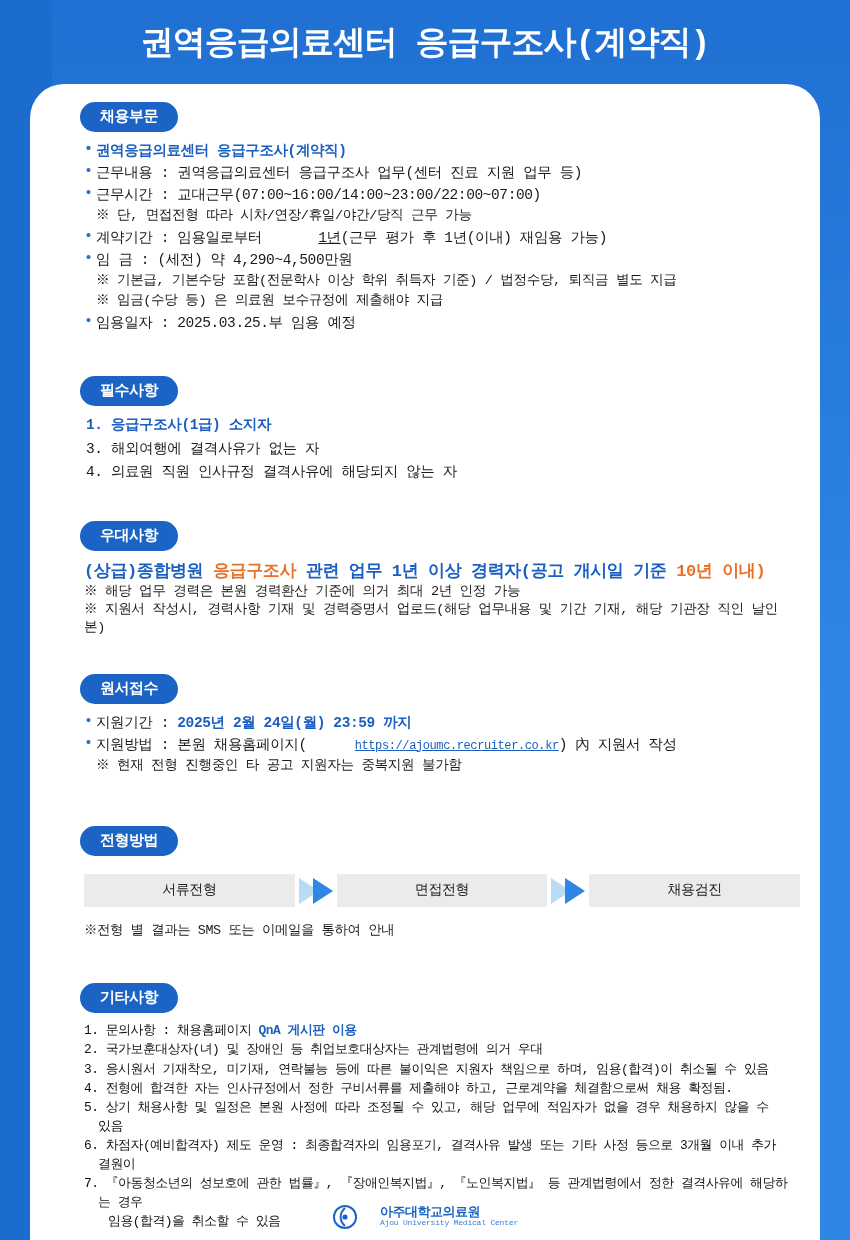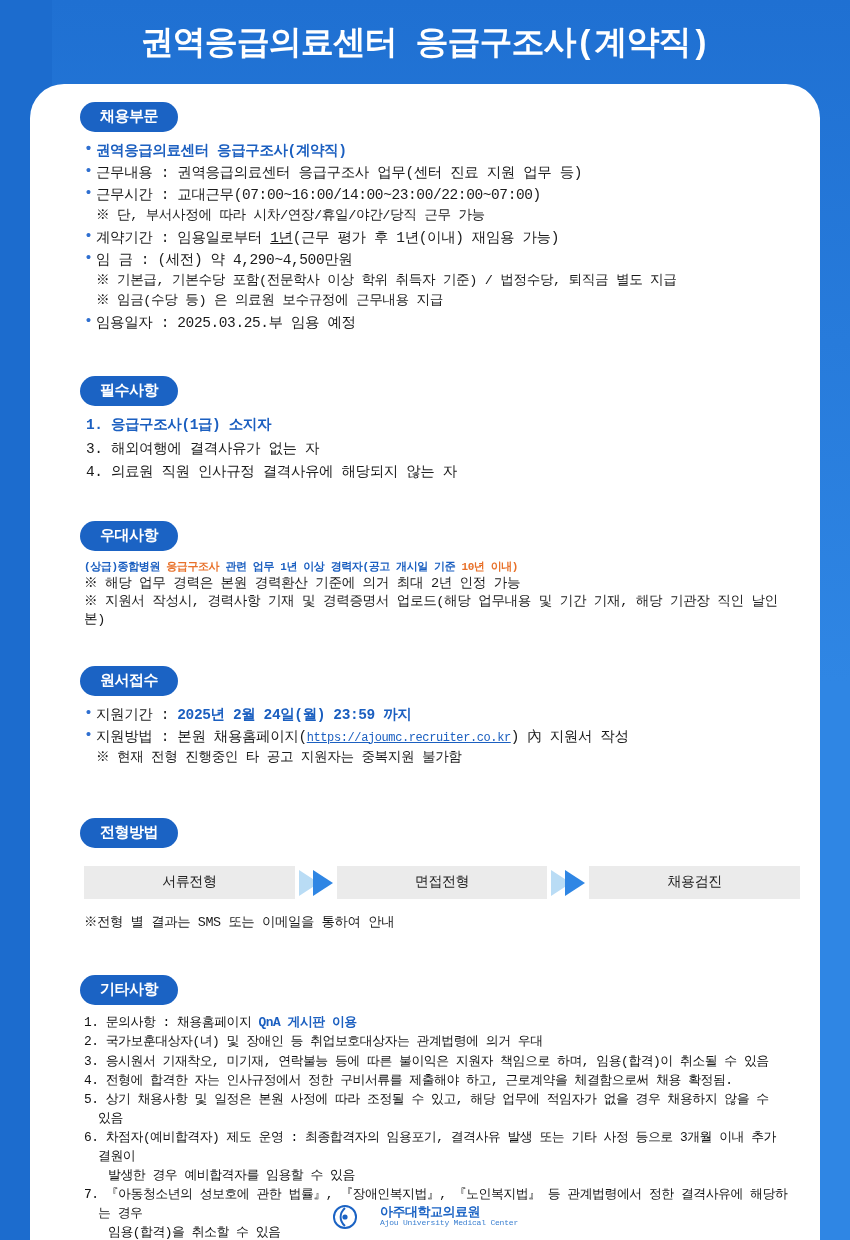--- a/index.html
+++ b/index.html
@@ -98,21 +98,21 @@
     font-size: 15px;
   }
   .body-list li.plain { padding-left: 12px; }
   .note {
     font-size: 13.6px;
     color: #1a1a1a;
     letter-spacing: -0.4px;
   }
   .blue-bold { color: #1b5fc0; font-weight: bold; }
   .blue-txt { color: #1b5fc0; }
-  .underline { text-decoration: underline; }
+  .underline { text-decoration: underline; margin-left: 48px; }
   .orange { color: #e8712a; font-weight: bold; }
 
   .numbered {
     margin: 0;
     padding: 0 0 0 24px;
     list-style: none;
     font-size: 14.5px;
     line-height: 1.62;
     color: #1a1a1a;
     letter-spacing: -0.4px;
@@ -201,46 +201,46 @@
 
   <div class="sheet">
     <div class="sheet-inner">
 
       <div class="section">
         <div class="pill">채용부문</div>
         <ul class="body-list">
           <li class="bullet blue-bold">권역응급의료센터  응급구조사(계약직)</li>
           <li class="bullet">근무내용 : 권역응급의료센터  응급구조사 업무(센터 진료 지원 업무 등)</li>
           <li class="bullet">근무시간 : 교대근무(07:00~16:00/14:00~23:00/22:00~07:00)</li>
-          <li class="plain note">※  단, 부서사정에 따라 시차/연장/휴일/야간/당직 근무 가능</li>
+          <li class="plain note">※  단, 면접전형 따라 시차/연장/휴일/야간/당직 근무 가능</li>
           <li class="bullet">계약기간 : 임용일로부터 <span class="underline">1년</span>(근무 평가 후 1년(이내)  재임용 가능)</li>
           <li class="bullet">임 금 : (세전)  약 4,290~4,500만원</li>
           <li class="plain note">※ 기본급, 기본수당 포함(전문학사 이상 학위 취득자 기준) / 법정수당, 퇴직금 별도 지급</li>
-          <li class="plain note">※ 임금(수당 등) 은 의료원 보수규정에 근무내용 지급</li>
+          <li class="plain note">※ 임금(수당 등) 은 의료원 보수규정에 제출해야 지급</li>
           <li class="bullet">임용일자 : 2025.03.25.부  임용 예정</li>
         </ul>
       </div>
 
       <div style="height:38px"></div>
 
       <div class="section">
         <div class="pill">필수사항</div>
         <ul class="numbered">
           <li class="blue-bold">1.  응급구조사(1급)  소지자</li>
           <li>3.  해외여행에  결격사유가  없는 자</li>
           <li>4.  의료원 직원 인사규정  결격사유에  해당되지  않는 자</li>
         </ul>
       </div>
 
       <div style="height:32px"></div>
 
       <div class="section">
         <div class="pill">우대사항</div>
         <div style="padding-left:22px">
-          <div style="font-size:11px;letter-spacing:-0.4px">
+          <div style="font-size:17px;letter-spacing:-0.4px">
             <span class="blue-bold">(상급)종합병원 </span><span class="orange">응급구조사 </span><span class="blue-bold">관련 업무 1년 이상 경력자(공고  개시일 기준 </span><span class="orange">10년 이내)</span>
           </div>
           <div class="note" style="margin-top:0">※ 해당 업무 경력은 본원 경력환산 기준에 의거 최대 2년 인정 가능</div>
           <div class="note">※ 지원서 작성시, 경력사항 기재 및 경력증명서 업로드(해당 업무내용 및 기간 기재, 해당 기관장 직인 날인본)</div>
         </div>
       </div>
 
       <div style="height:34px"></div>
 
       <div class="section">
@@ -279,21 +279,21 @@
       <div style="height:40px"></div>
 
       <div class="section">
         <div class="pill">기타사항</div>
         <ul class="etc-list">
           <li><span>1. 문의사항 : 채용홈페이지 </span><span class="blue-bold">QnA 게시판 이용</span></li>
           <li>2. 국가보훈대상자(녀) 및 장애인 등 취업보호대상자는 관계법령에 의거 우대</li>
           <li>3. 응시원서 기재착오, 미기재, 연락불능 등에 따른 불이익은 지원자 책임으로 하며, 임용(합격)이 취소될 수 있음</li>
           <li>4. 전형에 합격한 자는 인사규정에서 정한 구비서류를 제출해야 하고, 근로계약을 체결함으로써 채용 확정됨.</li>
           <li>5. 상기 채용사항 및 일정은 본원 사정에 따라 조정될 수 있고, 해당 업무에 적임자가 없을 경우 채용하지 않을 수 있음</li>
-          <li><span>6. 차점자(예비합격자) 제도 운영 : 최종합격자의 임용포기, 결격사유 발생 또는 기타 사정 등으로 3개월 이내 추가 결원이</span><span class="sub">발생한 경우 예비합격자를 임용할 수 있음</span></li>
+          <li><span>6. 차점자(예비합격자) 제도 운영 : 최종합격자의 임용포기, 결격사유 발생 또는 기타 사정 등으로 3개월 이내 추가 결원이</span></li>
           <li><span>7. 『아동청소년의 성보호에 관한 법률』, 『장애인복지법』, 『노인복지법』 등 관계법령에서 정한 결격사유에 해당하는 경우</span><span class="sub">임용(합격)을 취소할 수 있음</span></li>
         </ul>
       </div>
 
       <div class="footer">
         <svg class="logo-mark" viewBox="0 0 40 40">
           <circle cx="20" cy="20" r="17" fill="none" stroke="#1b63c4" stroke-width="3"></circle>
           <path d="M20 6 C11 14, 11 26, 20 34" fill="none" stroke="#1b63c4" stroke-width="3"></path>
           <circle cx="20" cy="20" r="4" fill="#1b63c4"></circle>
         </svg>

